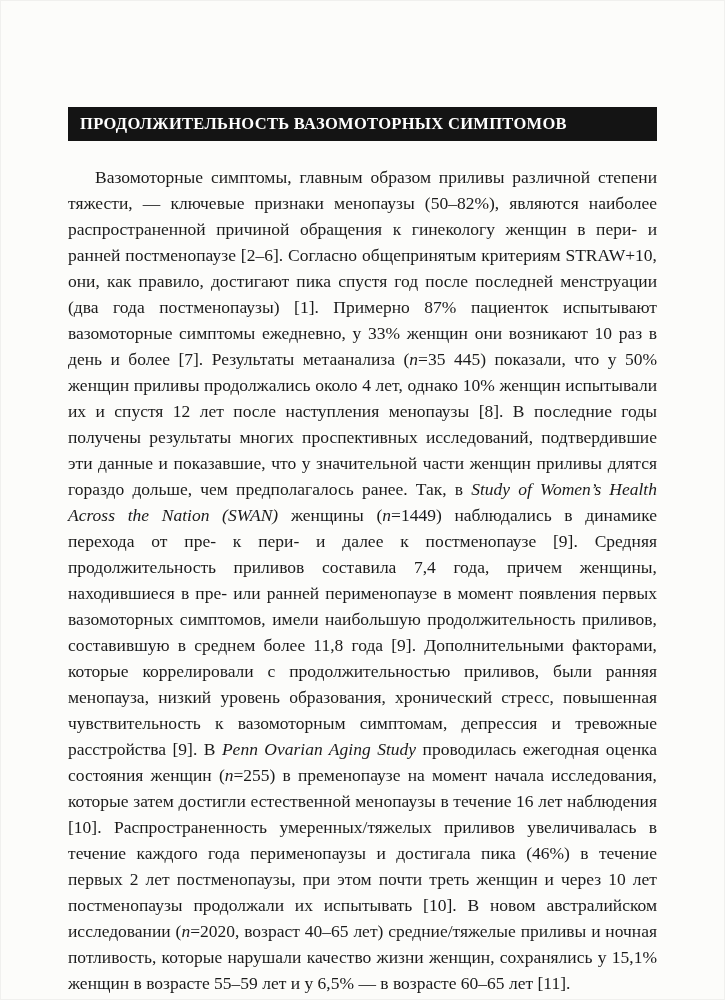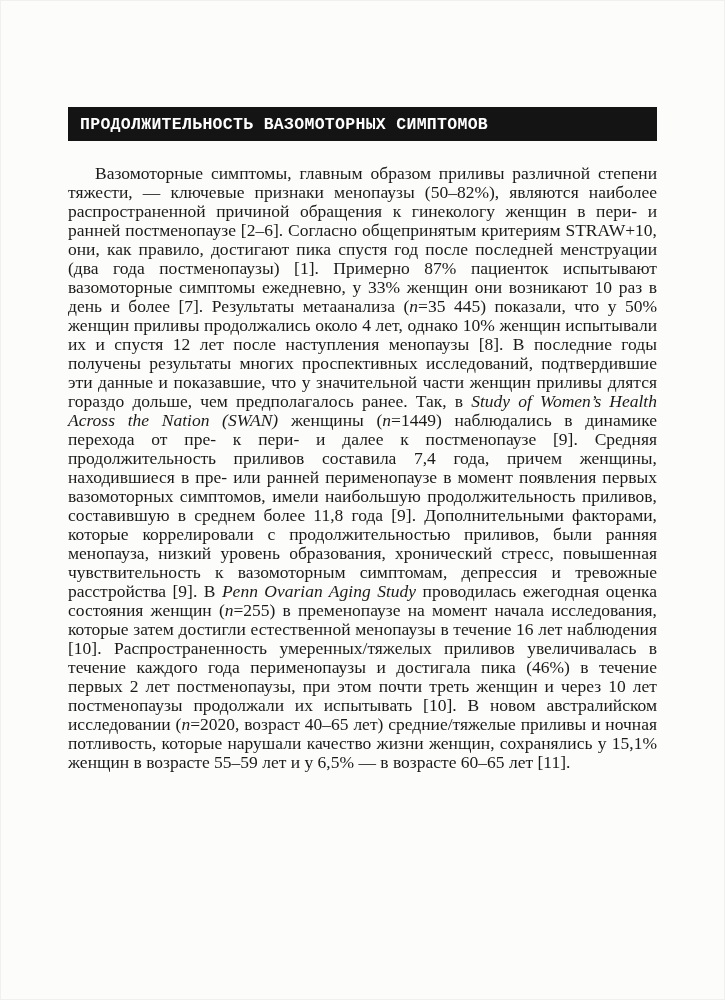--- a/index.html
+++ b/index.html
@@ -23,34 +23,34 @@
     width: 589px;
     height: 34px;
     background: var(--header-bg, #141414);
     color: var(--header-text, #ffffff);
     display: flex;
     align-items: center;
     box-sizing: border-box;
     padding: 0 12px;
   }
   .header-bar .title {
-    font-family: Liberation Mono, monospace;
+    font-family: Liberation Serif, serif;
     font-weight: 700;
     font-size: 16.5px;
     letter-spacing: 0.3px;
     white-space: nowrap;
   }
   .body-text {
     position: absolute;
     left: 68px;
     top: 164px;
     width: 589px;
     margin: 0;
     font-size: 17.5px;
-    line-height: 19px;
+    line-height: 26px;
     text-align: justify;
     text-indent: 27px;
     color: var(--text-color, #1a1a1a);
     hyphens: auto;
     -webkit-hyphens: auto;
   }
   .seg-italic { font-style: italic; }
   .seg-regular { font-style: normal; }
 </style>
 </head>

